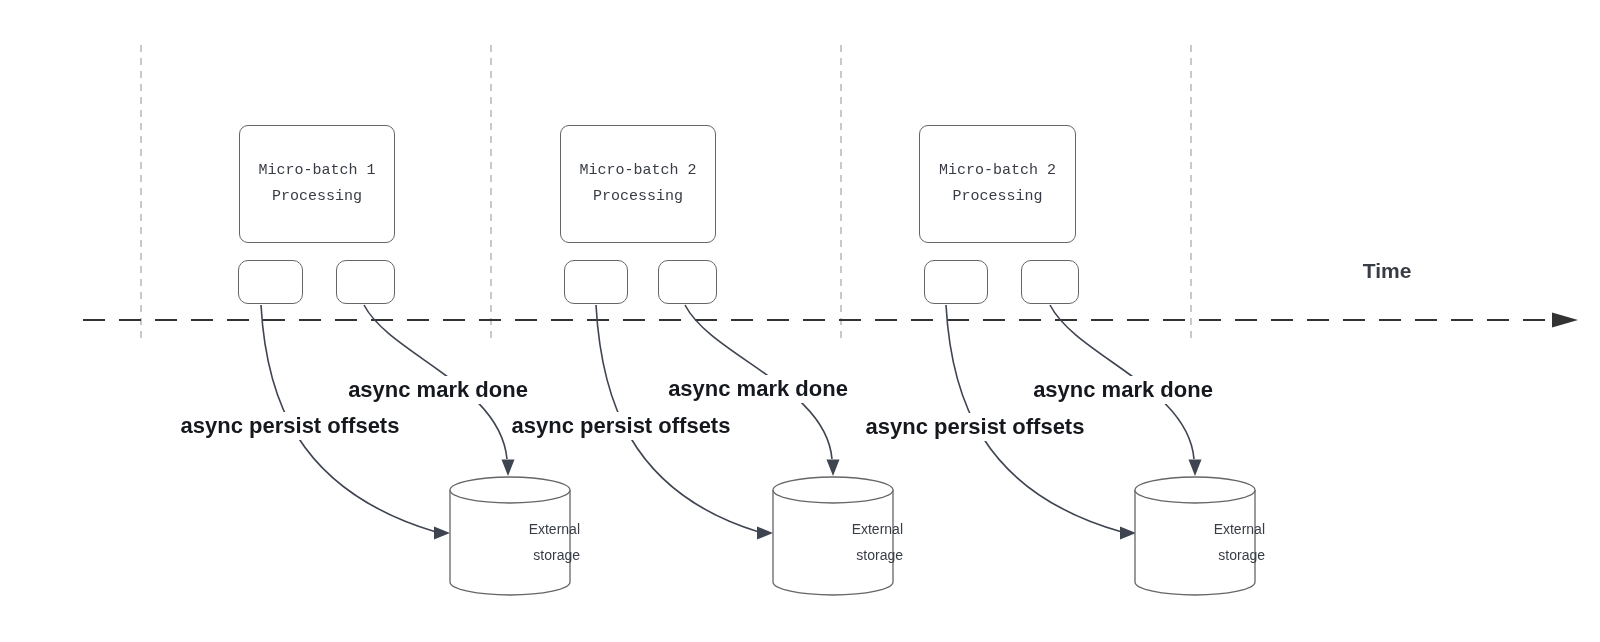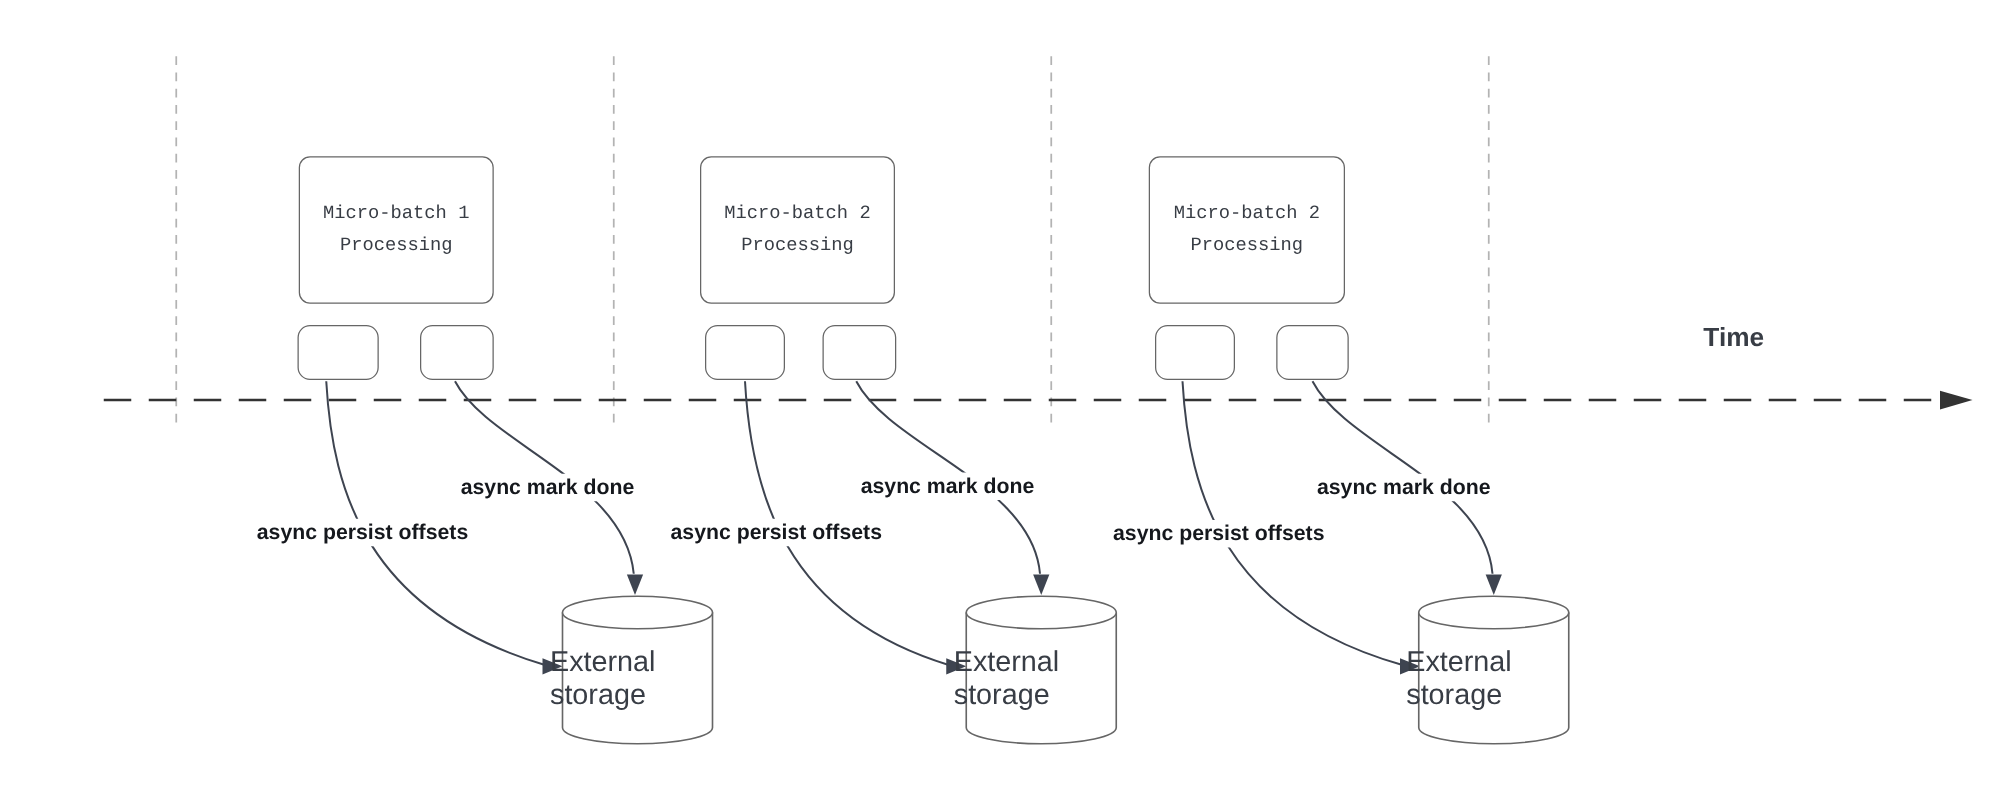--- a/index.html
+++ b/index.html
@@ -36,30 +36,30 @@
     height: 44px;
     border: 1.3px solid var(--shape-border, #666);
     border-radius: 10px;
     background: #fff;
   }
   .edge-label {
     position: absolute;
     transform: translate(-50%, -50%);
     background: #fff;
     padding: 1px 4px;
-    font-size: 17px;
+    font-size: 22px;
     font-weight: bold;
     white-space: nowrap;
     color: var(--label-text, #15181d);
   }
   .storage-label {
     position: absolute;
     width: 140px;
-    text-align: left;
-    font-size: 23px;
+    text-align: right;
+    font-size: 14px;
     line-height: 26px;
     color: var(--shape-text, #383d45);
   }
   .time-label {
     position: absolute;
     transform: translate(-50%, -50%);
     font-size: 21px;
     color: var(--shape-text, #383d45);
     font-weight: bold;
   }

